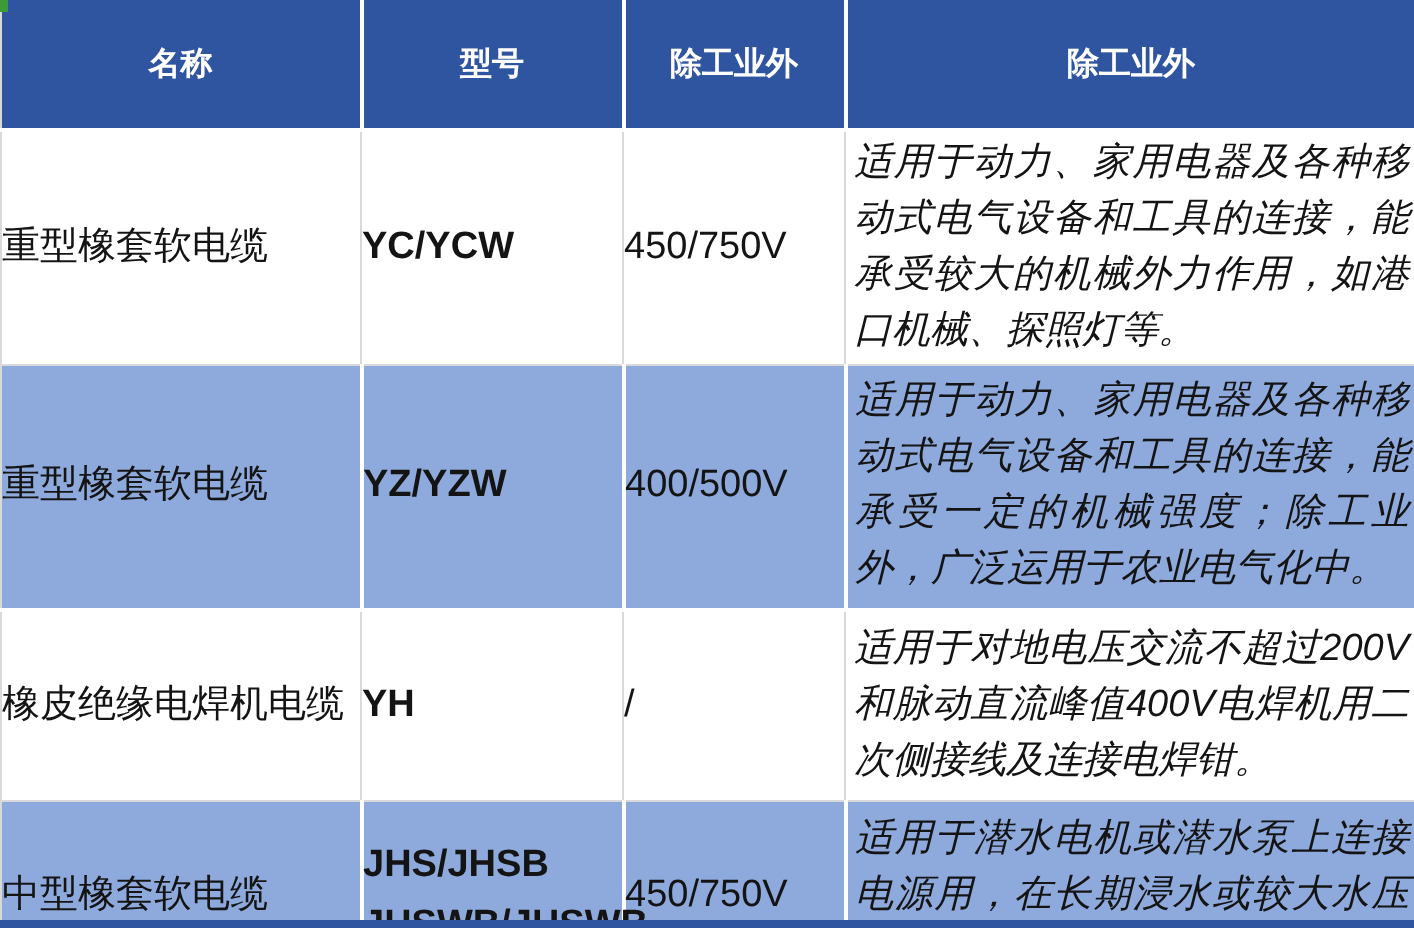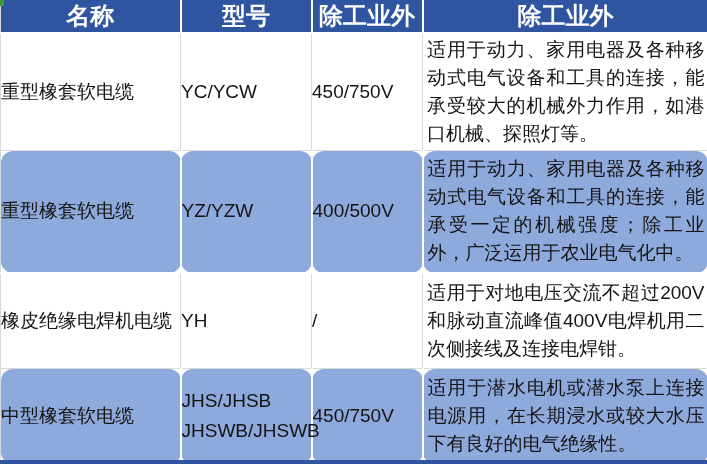--- a/index.html
+++ b/index.html
@@ -32,59 +32,59 @@
     border-left:1px solid var(--grid-gray);
   }
   col.c1{width:180px}
   col.c2{width:131px}
   col.c3{width:111px}
   col.c4{width:285px}
   th{
     background:var(--header-bg);
     color:var(--header-text);
     font-weight:bold;
-    font-size:24px;
+    font-size:16px;
     height:32px;
-    padding:0;
+    padding:16px;
     vertical-align:middle;
     border-right:2px solid var(--grid-white);
     border-bottom:2px solid var(--grid-white);
   }
   th:last-child{border-right:none;}
   td{
     color:var(--body-text);
     font-size:19px;
     vertical-align:middle;
     padding:0;
   }
   tr.row-white td{
     background:#fff;
     border-right:1px solid var(--grid-gray);
     border-bottom:1px solid var(--grid-gray);
   }
   tr.row-blue td{
     background:var(--row-alt-bg);
     border-right:2px solid var(--grid-white);
     border-bottom:2px solid var(--grid-white);
-    border-radius:12px;
   }
   tr td:last-child{border-right:none;}
   tbody tr:nth-child(1){height:115px;}
   tbody tr:nth-child(2){height:122px;}
   tbody tr:nth-child(3){height:96px;}
   tbody tr:nth-child(4){height:95px;}
   td.cell-name, td.cell-model, td.cell-voltage{
     line-height:30px;
   }
-  td.cell-model{white-space:pre-line;}
+  td.cell-model{white-space:pre-line;font-weight:bold;}
   td.cell-scope{
     text-align:justify;
     text-align-last:left;
     line-height:28px;
     padding:2px 3px 2px 4px;
+    font-style:italic;
   }
   .bottom-bar{
     position:absolute;left:0;bottom:0;
     width:707px;height:4px;
     background:var(--header-bg);
   }
 </style>
 </head>
 <body>
 

